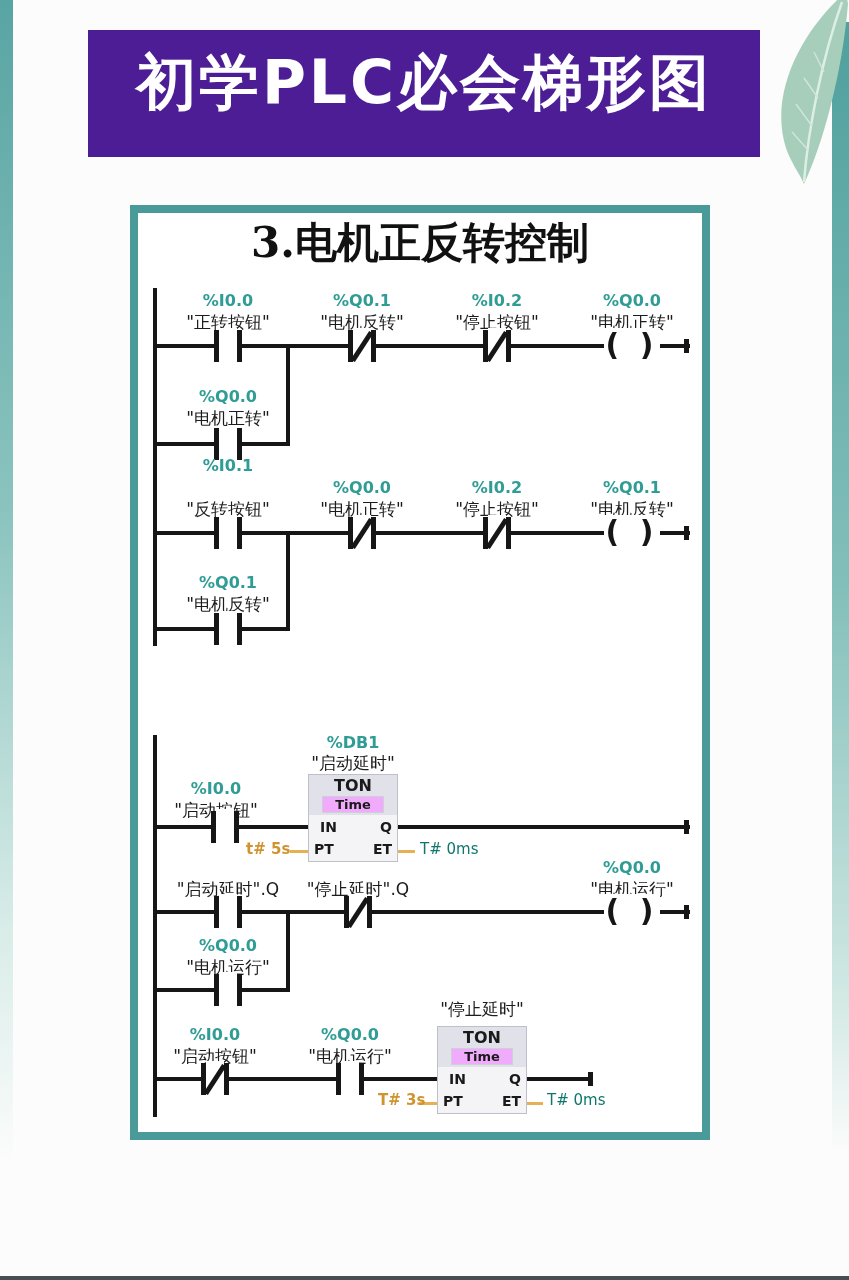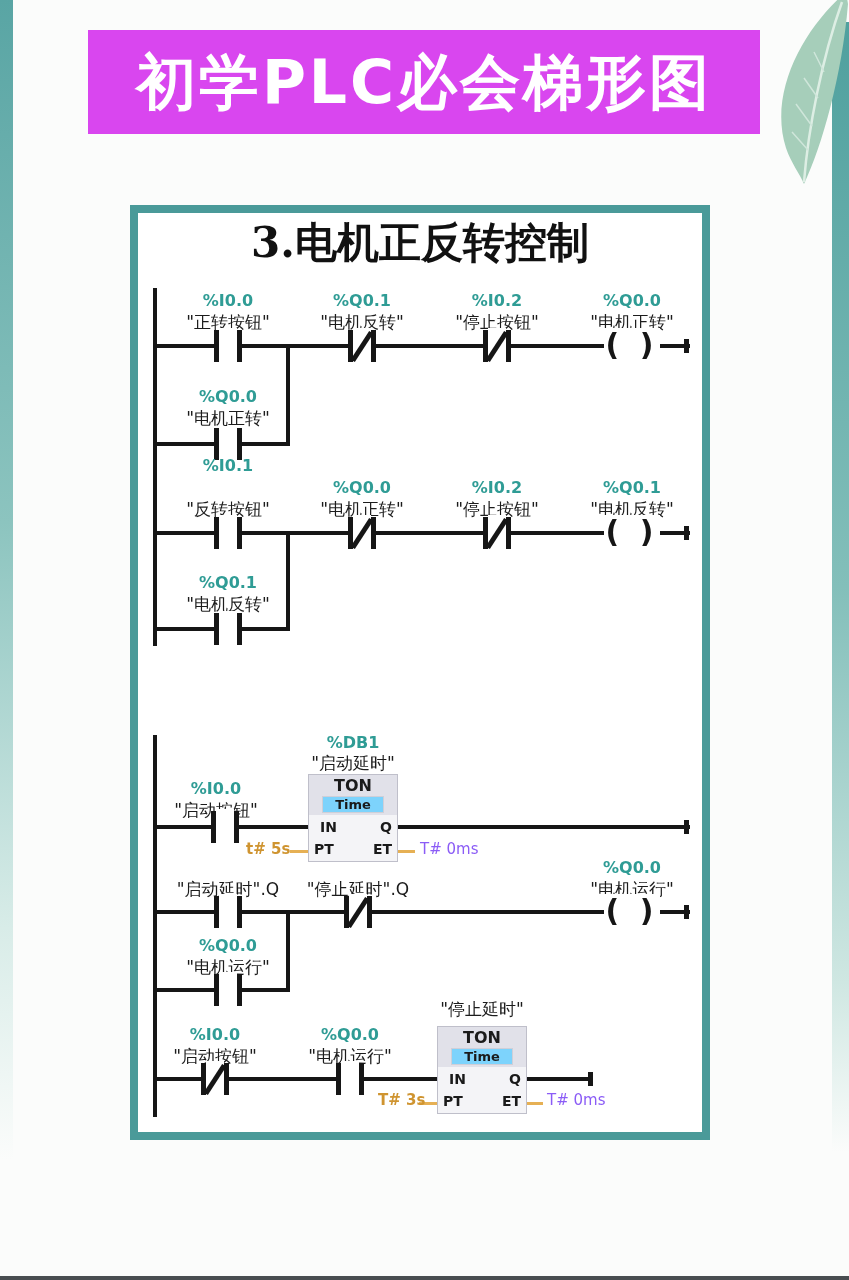--- a/index.html
+++ b/index.html
@@ -5,21 +5,21 @@
   html,body{margin:0;padding:0;background:#ffffff;}
   .page{position:relative;width:849px;height:1280px;margin:0 auto;background:#fbfcfb;overflow:hidden;
         font-family:"DejaVu Sans","Liberation Sans",sans-serif;}
   
   .band-left{position:absolute;left:0;top:0;width:13px;height:1160px;
     background:linear-gradient(180deg,#59a5a4 0%,#8cc4bf 45%,#d8ece8 80%,rgba(255,255,255,0) 100%);}
   .band-right{position:absolute;right:0;top:22px;width:17px;height:1130px;
     background:linear-gradient(180deg,#4fa09e 0%,#83bfba 50%,#cfe7e2 85%,rgba(255,255,255,0) 100%);}
   .bottom-line{position:absolute;left:0;bottom:0;width:100%;height:4px;background:#484d50;}
   
-  .header{position:absolute;left:88px;top:30px;width:672px;height:104px;background:#d946ef;z-index:1;}
+  .header{position:absolute;left:88px;top:30px;width:672px;height:127px;background:#4c1d95;z-index:1;}
   .header .title{display:block;width:100%;text-align:center;line-height:104px;color:#ffffff;
     font-size:60px;font-weight:800;letter-spacing:3px;white-space:nowrap;}
   .leaf{position:absolute;left:734px;top:0;z-index:2;}
   
   .box{position:absolute;left:130px;top:205px;width:580px;height:935px;box-sizing:border-box;
     border:8px solid #4a9a99;background:#ffffff;z-index:1;}
   .sec-title{position:absolute;transform:translateX(-50%);color:#111111;font-weight:700;
     font-family:"DejaVu Serif","Liberation Serif",serif;white-space:nowrap;z-index:2;}
   
   .hw{position:absolute;height:4px;background:#161616;z-index:2;}
@@ -32,27 +32,27 @@
   .contact .bar-r{position:absolute;right:5px;top:2px;width:5px;height:32px;background:#161616;}
   .contact .slash{position:absolute;left:2px;top:16px;width:34px;height:5px;background:#161616;
     transform:rotate(-57deg);}
   .coil{position:absolute;width:56px;height:36px;background:#ffffff;z-index:3;color:#161616;
     font-weight:700;font-size:30px;line-height:33px;text-align:center;letter-spacing:5px;}
   .addr{position:absolute;transform:translateX(-50%);color:#2f9c95;font-weight:700;font-size:16px;
     white-space:nowrap;z-index:3;}
   .tag{position:absolute;transform:translateX(-50%);color:#1c1c1c;font-weight:400;font-size:17px;
     white-space:nowrap;z-index:3;}
   .tval{position:absolute;color:#cf9430;font-weight:700;font-size:15px;white-space:nowrap;z-index:3;}
-  .tgray{position:absolute;color:#8b5cf6;font-weight:400;font-size:15px;white-space:nowrap;z-index:3;}
+  .tgray{position:absolute;color:#0f766e;font-weight:400;font-size:15px;white-space:nowrap;z-index:3;}
   
   .ton{position:absolute;width:90px;height:88px;box-sizing:border-box;border:1px solid #bfbfca;
     background:#f4f4f7;z-index:3;}
   .ton-head{height:40px;background:#e1e1e9;text-align:center;padding-top:2px;box-sizing:border-box;}
   .ton-type{font-size:16px;font-weight:700;color:#1a1a1a;line-height:17px;}
-  .ton-dtype{display:inline-block;background:#7dd3fc;border:1px solid #cfcfd8;font-weight:700;
+  .ton-dtype{display:inline-block;background:#f0abfc;border:1px solid #cfcfd8;font-weight:700;
     font-size:13px;line-height:15px;padding:0 12px;color:#1a1a1a;}
   .ton-pins{position:relative;height:46px;}
   .pin{position:absolute;font-size:14px;font-weight:700;color:#1a1a1a;}
   .pin-in{left:11px;top:4px;} .pin-q{right:5px;top:4px;}
   .pin-pt{left:5px;bottom:4px;} .pin-et{right:5px;bottom:4px;}
 </style>
 </head>
 <body>
 
 <div class="page">

